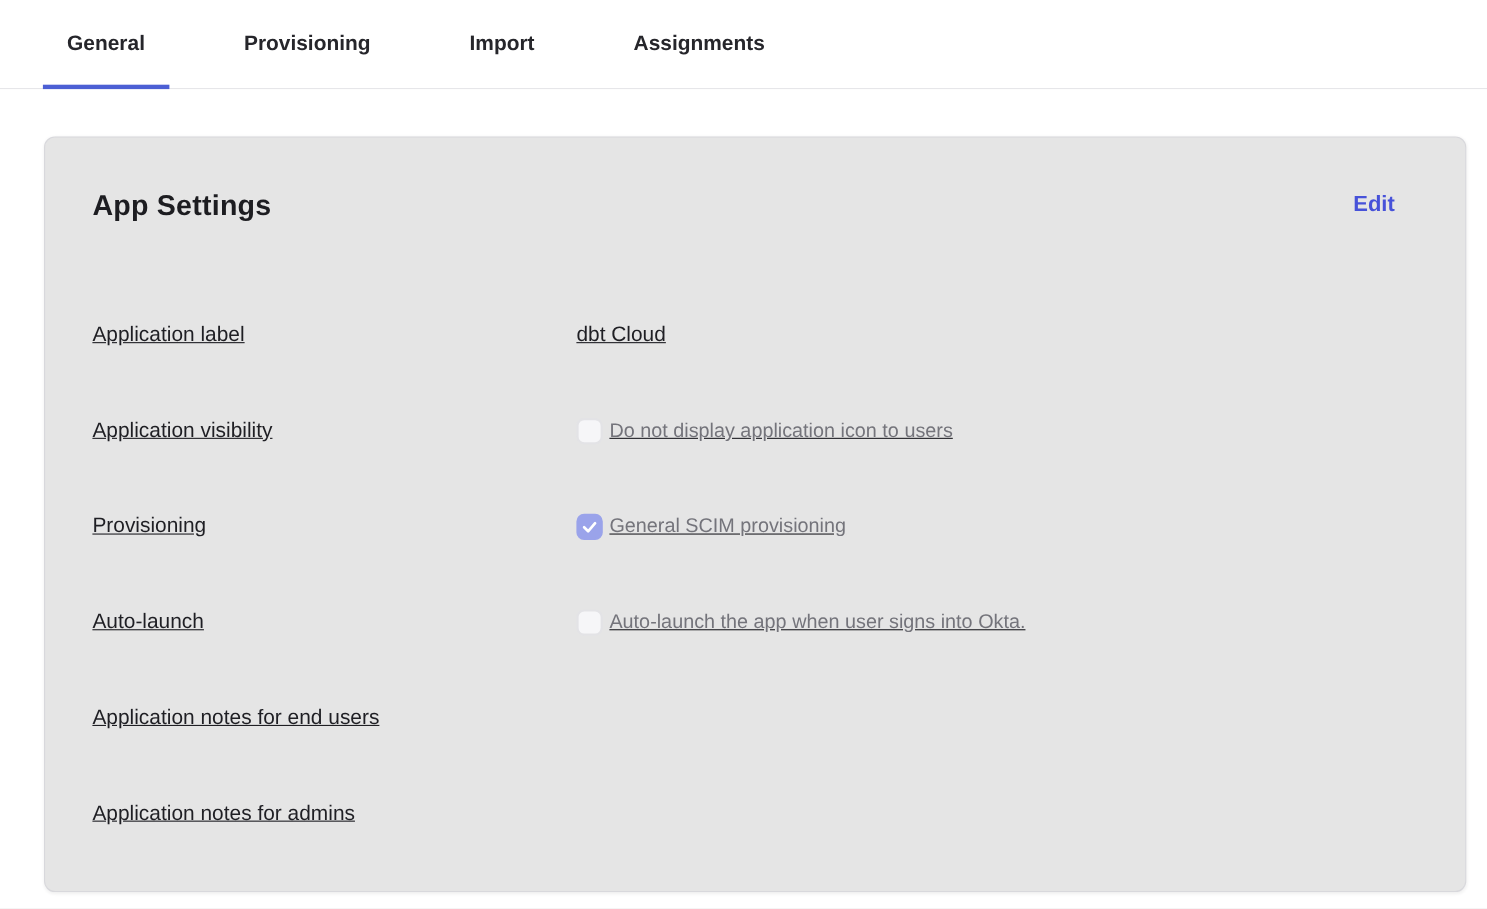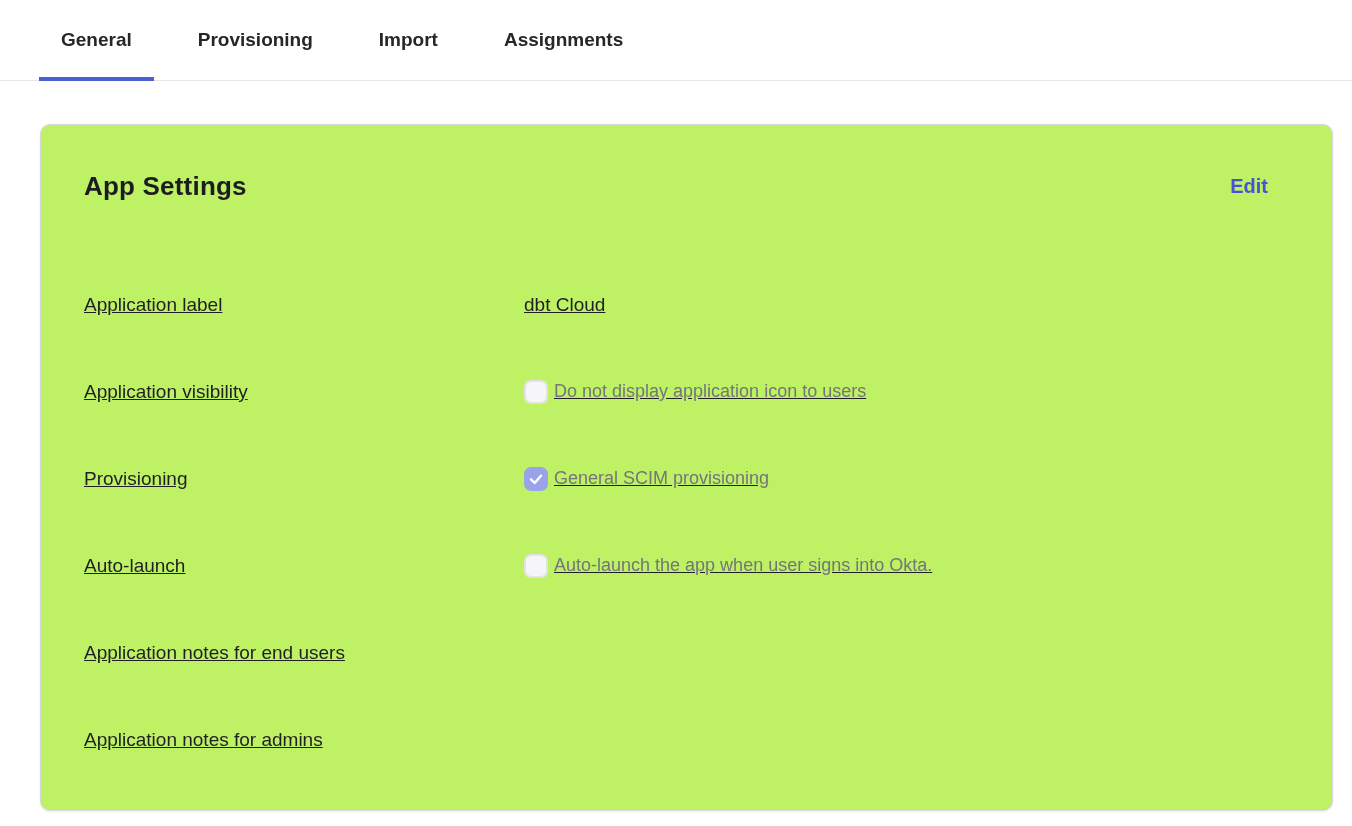--- a/index.html
+++ b/index.html
@@ -18,20 +18,21 @@
     font-family:"Liberation Sans", sans-serif;
     color:var(--label-text);
   }
   
   .tab-bar{
     display:flex;
     align-items:stretch;
     height:81px;
     border-bottom:1px solid var(--tabbar-border);
     padding-left:39px;
+    gap:24px;
   }
   .tab{
     position:relative;
     display:flex;
     align-items:center;
     padding:0 22px;
     margin-right:22px;
     font-size:19px;
     font-weight:700;
     color:#26262b;
@@ -43,21 +44,21 @@
     position:absolute;
     left:0;right:0;bottom:-1px;
     height:4px;
     background:var(--accent);
   }
   
   .card{
     margin:43px 19px 0 40px;
     width:1293px;
     height:687px;
-    background:#bef264;
+    background:#e5e5e5;
     border:1px solid var(--card-border);
     border-radius:10px;
     box-shadow:0 1px 3px rgba(29,29,33,0.07);
     padding:46px 64px 0 43px;
   }
   .card-header{
     display:flex;
     align-items:flex-start;
     justify-content:space-between;
     height:30px;

